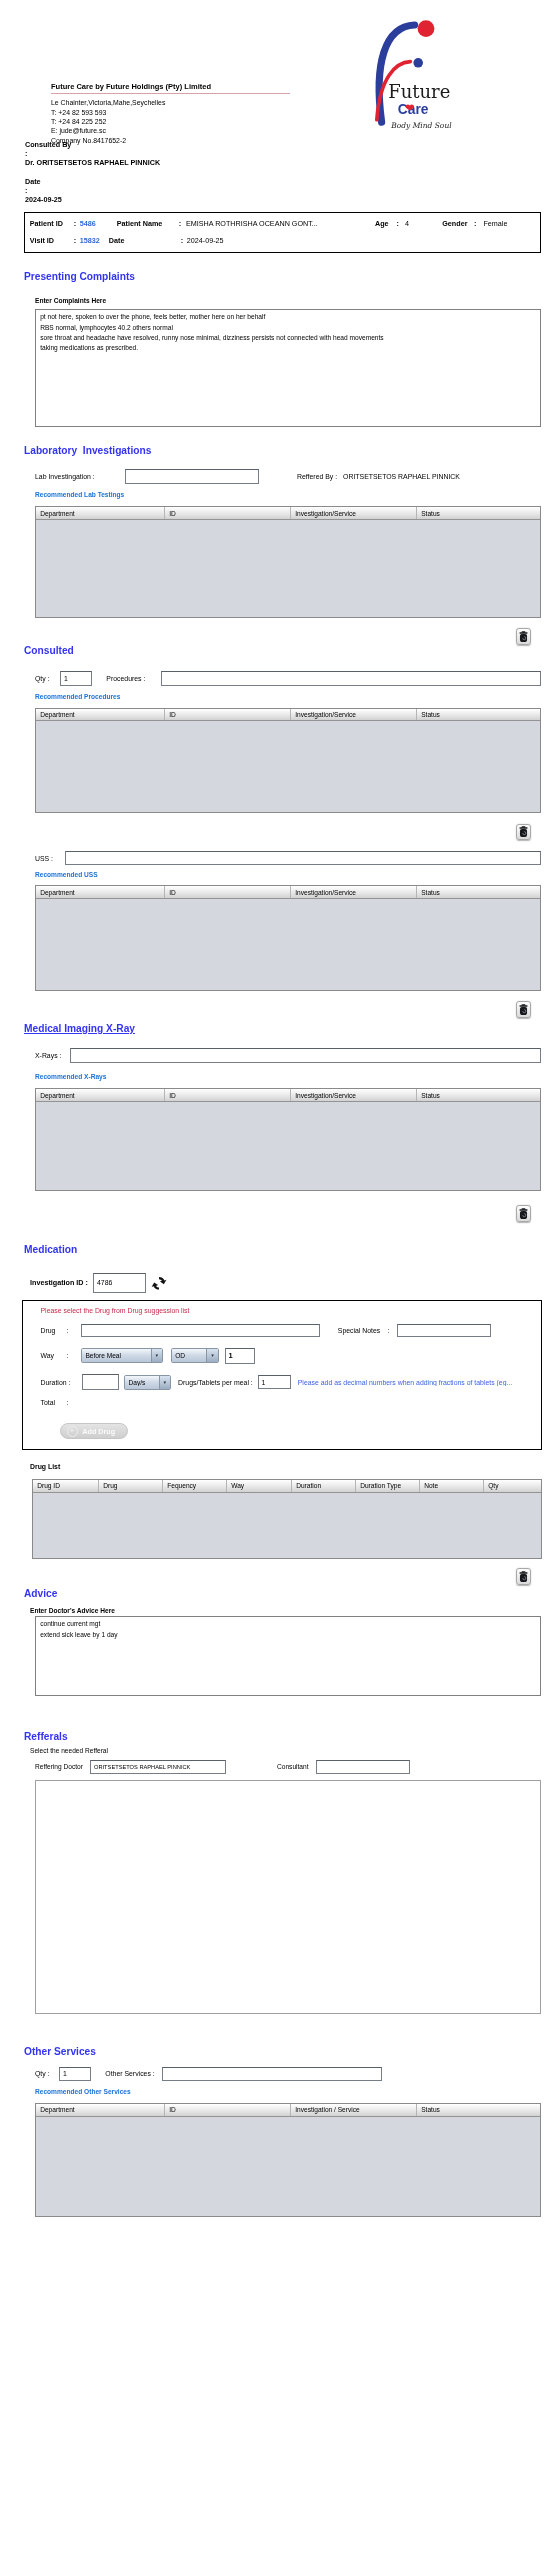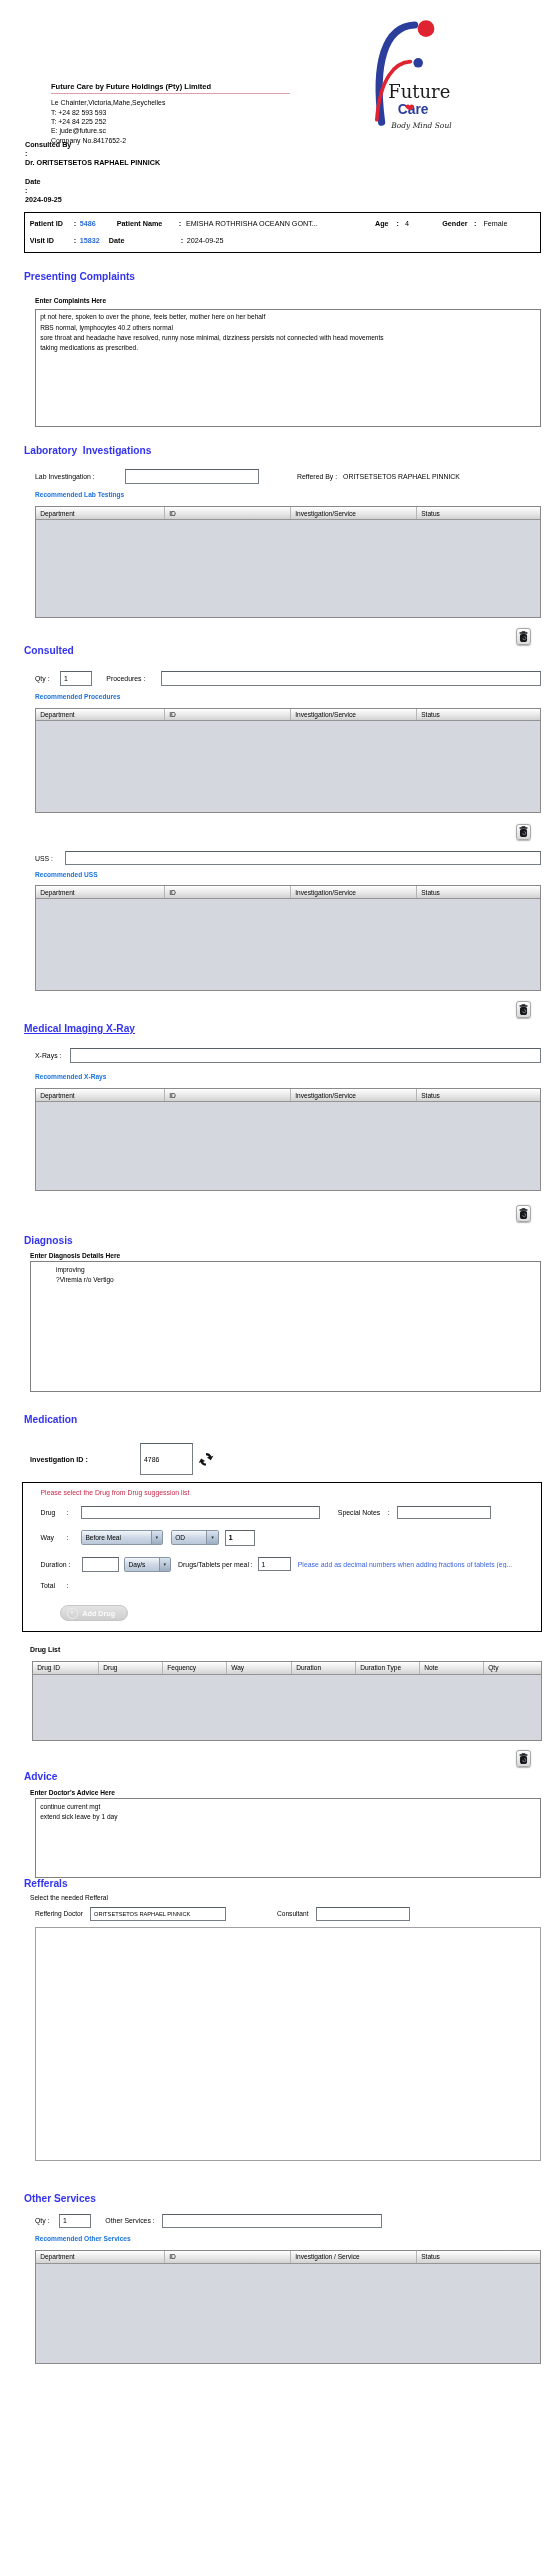--- a/index.html
+++ b/index.html
@@ -244,32 +244,26 @@
         <svg width="9" height="11.4" viewBox="0 0 15 19">
           <rect x="4.2" y="0.5" width="6.6" height="2.4" rx="1.1" fill="#17181c"></rect>
           <rect x="0.6" y="2" width="13.8" height="2.6" rx="1.2" fill="#17181c"></rect>
           <rect x="1.6" y="4.8" width="11.8" height="13.6" rx="3.2" fill="#17181c"></rect>
           <path d="M8.8 9.3 a2.6 2.6 0 1 1 -2.6 2.6" stroke="#9aa0ab" stroke-width="1.1" fill="none"></path>
         </svg>
       </button>
     </div>
   </div>
 
-  <div>
-    <div class="sec-title" style="margin-top:13px;">Diagnosis</div>
-    <div class="blabel" style="margin-left:30px;margin-top:6px;">Enter Diagnosis Details Here</div>
-    <div class="tarea" style="height:124px;margin-left:30px;padding-left:25px;">improving
-?Viremia r/o Vertigo</div>
-  </div>
 
   <div>
     <div class="sec-title" style="margin-top:22px;">Medication</div>
     <div class="row" style="margin-left:30px;margin-top:18px;">
       <span style="font-size:7.2px;font-weight:bold;width:63px;">Investigation ID :</span>
-      <input class="inp" style="width: 53px; height: 32px; margin-left: 47px;" value="4786">
+      <input class="inp" style="width: 53px; height: 20px;" value="4786">
       <button class="refresh-btn">
         <svg width="16" height="16.7" viewBox="0 0 27 28">
           <path d="M13.5 3.5 a10.5 10.5 0 0 1 9.3 5.7 l3.2 -1.2 -4.3 7.6 -6.6 -4.6 3.4 -1.3 A7 7 0 0 0 13.5 7z" fill="#141414"></path>
           <path d="M13.5 24.5 a10.5 10.5 0 0 1 -9.3 -5.7 l-3.2 1.2 4.3 -7.6 6.6 4.6 -3.4 1.3 A7 7 0 0 0 13.5 21z" fill="#141414"></path>
         </svg>
       </button>
     </div>
 
     <div class="blackbox">
       <div class="warn">Please select the Drug from Drug suggession list</div>
@@ -350,21 +344,21 @@
   </div>
 
   <div>
     <div class="sec-title" style="margin-top:3.6px;">Advice</div>
     <div class="blabel" style="margin-left:30px;margin-top:7.2px;">Enter Doctor's Advice Here</div>
     <div class="tarea" style="height:73px;">continue current mgt
 extend sick leave by 1 day</div>
   </div>
 
   <div>
-    <div class="sec-title" style="">Refferals</div>
+    <div class="sec-title" style="margin-top:35px;">Refferals</div>
     <div style="font-size:6.6px;margin-left:30px;margin-top:4.8px;">Select the needed Refferal</div>
     <div class="row" style="margin-top:6px;">
       <span class="flabel" style="width:55px;font-size:6.6px;">Reffering Doctor</span>
       <input class="inp" style="width: 136px; font-size: 5.7px;" value="ORITSETSETOS RAPHAEL PINNICK">
       <span class="flabel" style="margin-left:51px;width:39px;font-size:6.6px;">Consultant</span>
       <input class="inp" style="width: 94px;">
     </div>
     <div class="bigbox"></div>
   </div>
 

